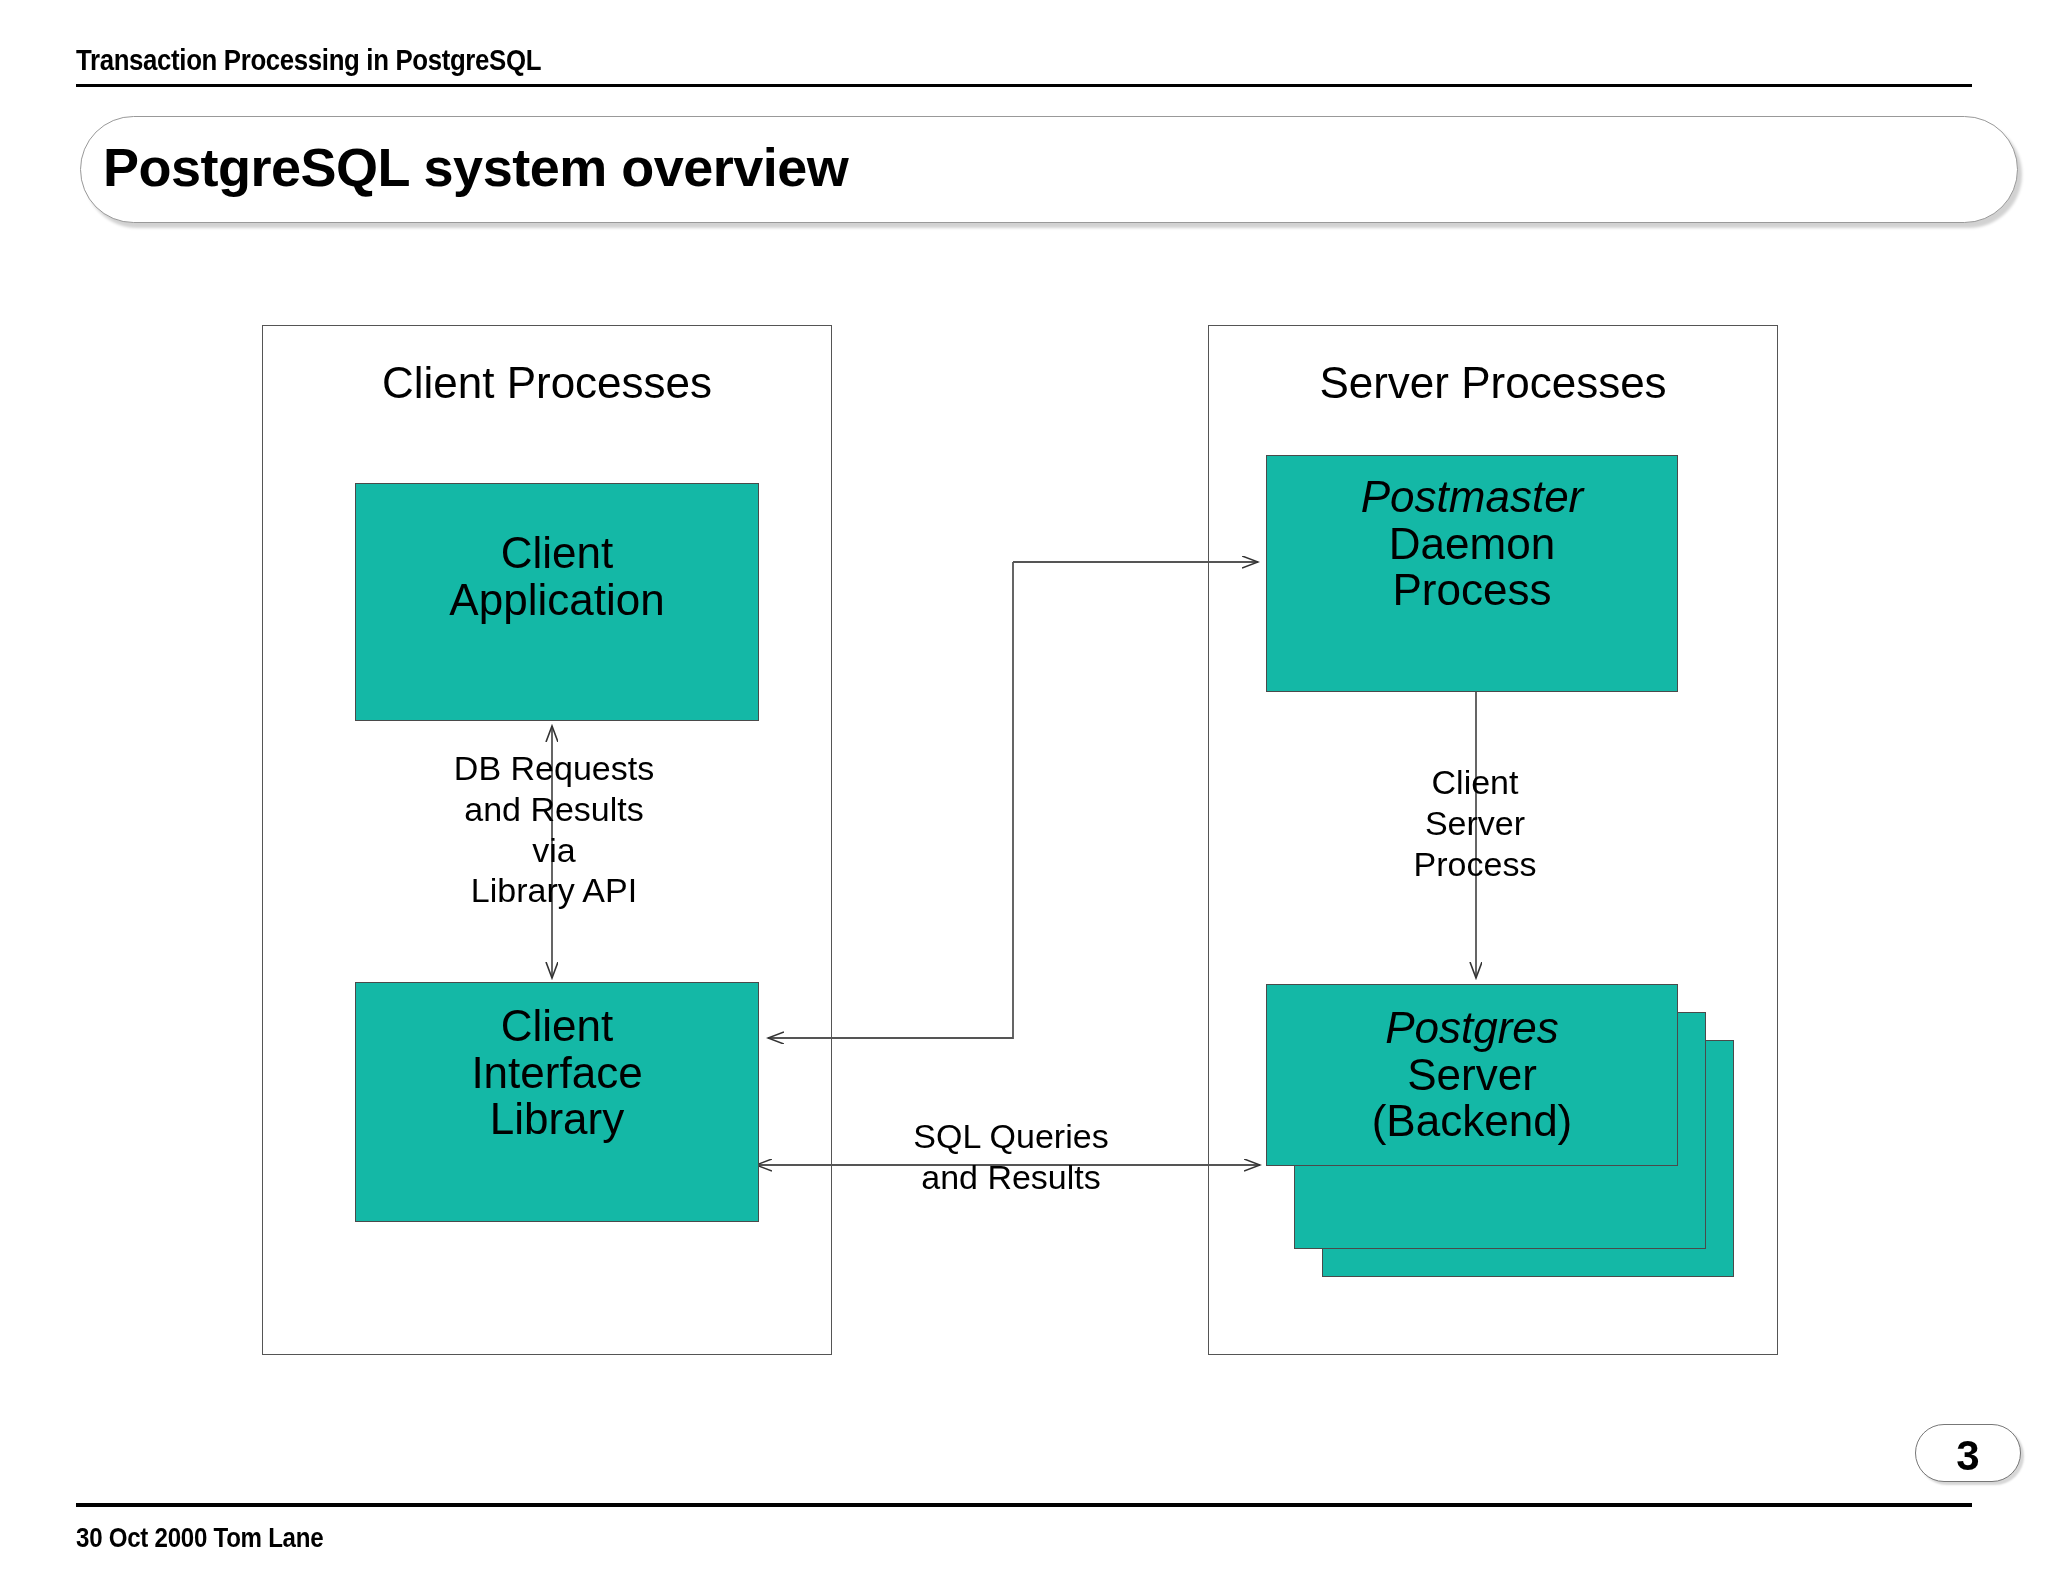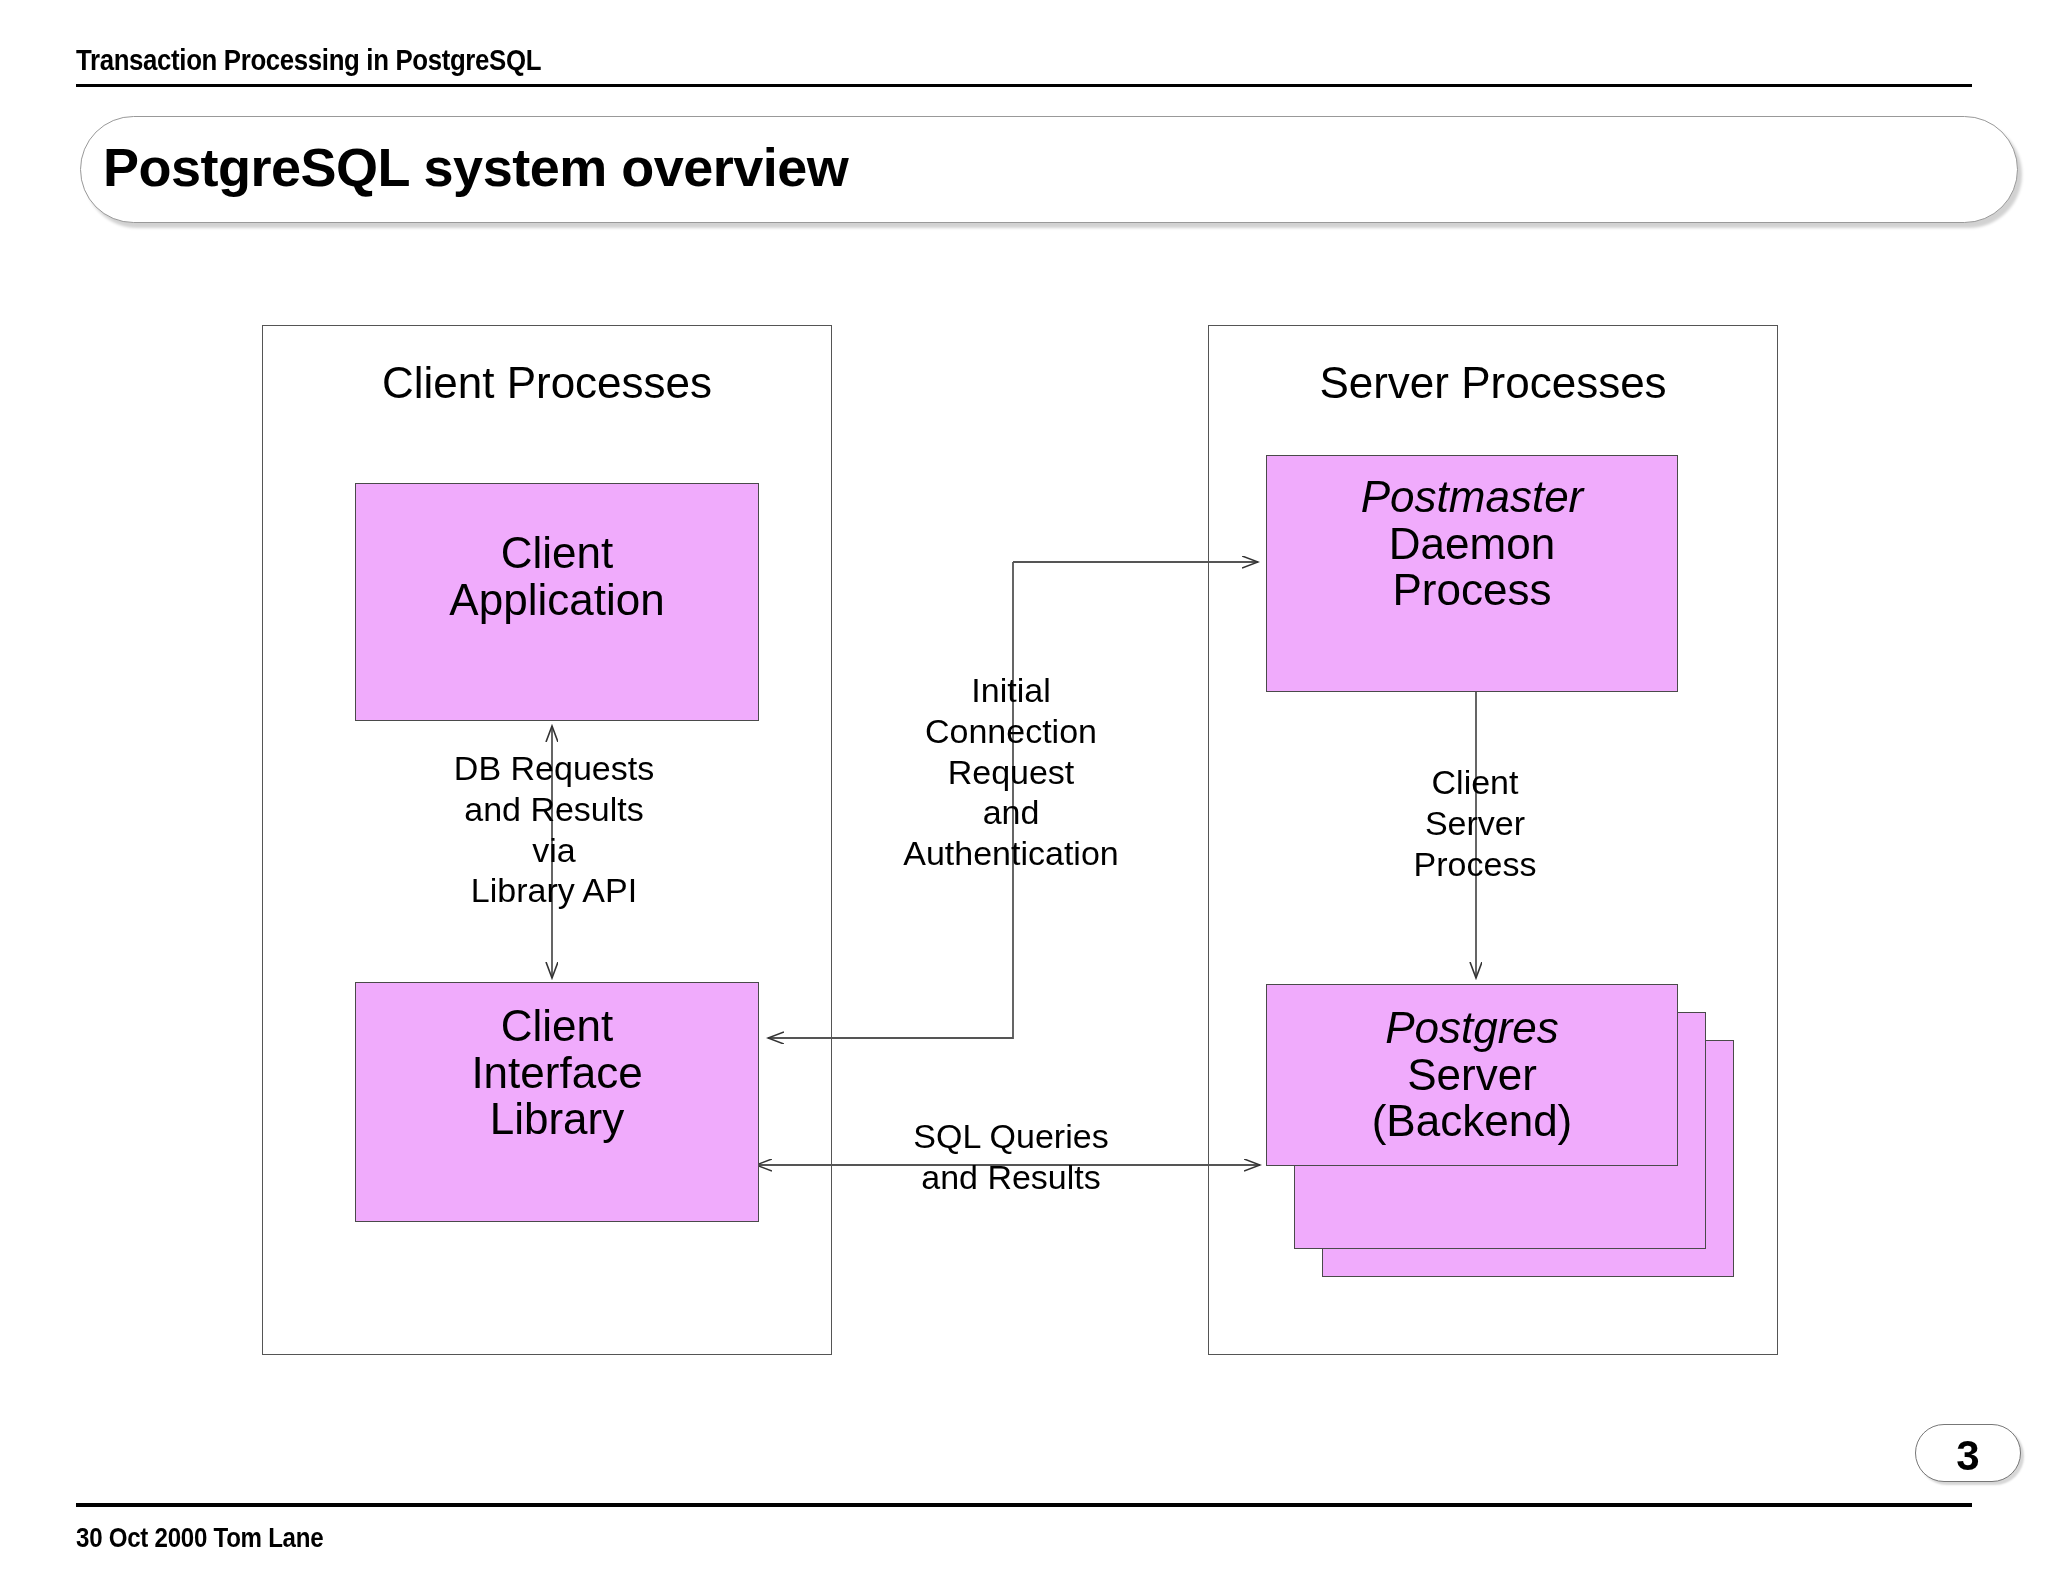--- a/index.html
+++ b/index.html
@@ -70,21 +70,21 @@
     left: 0;
     top: 0;
     width: 2048px;
     height: 1582px;
     pointer-events: none;
   }
   .box {
     position: absolute;
     border: 1.8px solid #4a4a4a;
     box-sizing: border-box;
-    background: #f0abfc;
+    background: #14b8a6;
   }
   .outer-box {
     border: 1.8px solid #555555;
     background: transparent;
   }
   .group-label {
     position: absolute;
     font-size: 44px;
     text-align: center;
     white-space: nowrap;
@@ -201,27 +201,20 @@
   </div>
 
   <div class="box" style="left:355px; top:982px; width:404px; height:240px;">
     <div class="box-label" style="top:20px;">
       <span>Client</span><br>
       <span>Interface</span><br>
       <span>Library</span>
     </div>
   </div>
 
-  <div class="edge-label" style="left:836px; top:670px; width:350px; text-align:center;">
-    <span>Initial</span><br>
-    <span>Connection</span><br>
-    <span>Request</span><br>
-    <span>and</span><br>
-    <span>Authentication</span>
-  </div>
 
   <div class="edge-label" style="left:836px; top:1116px; width:350px; text-align:center;">
     <span>SQL Queries</span><br>
     <span>and Results</span>
   </div>
 
   <div class="box outer-box" style="left:1208px; top:325px; width:570px; height:1030px;"></div>
   <div class="group-label" style="left:1208px; top:358px; width:570px;">Server Processes</div>
 
   <div class="box" style="left:1266px; top:455px; width:412px; height:237px;">

